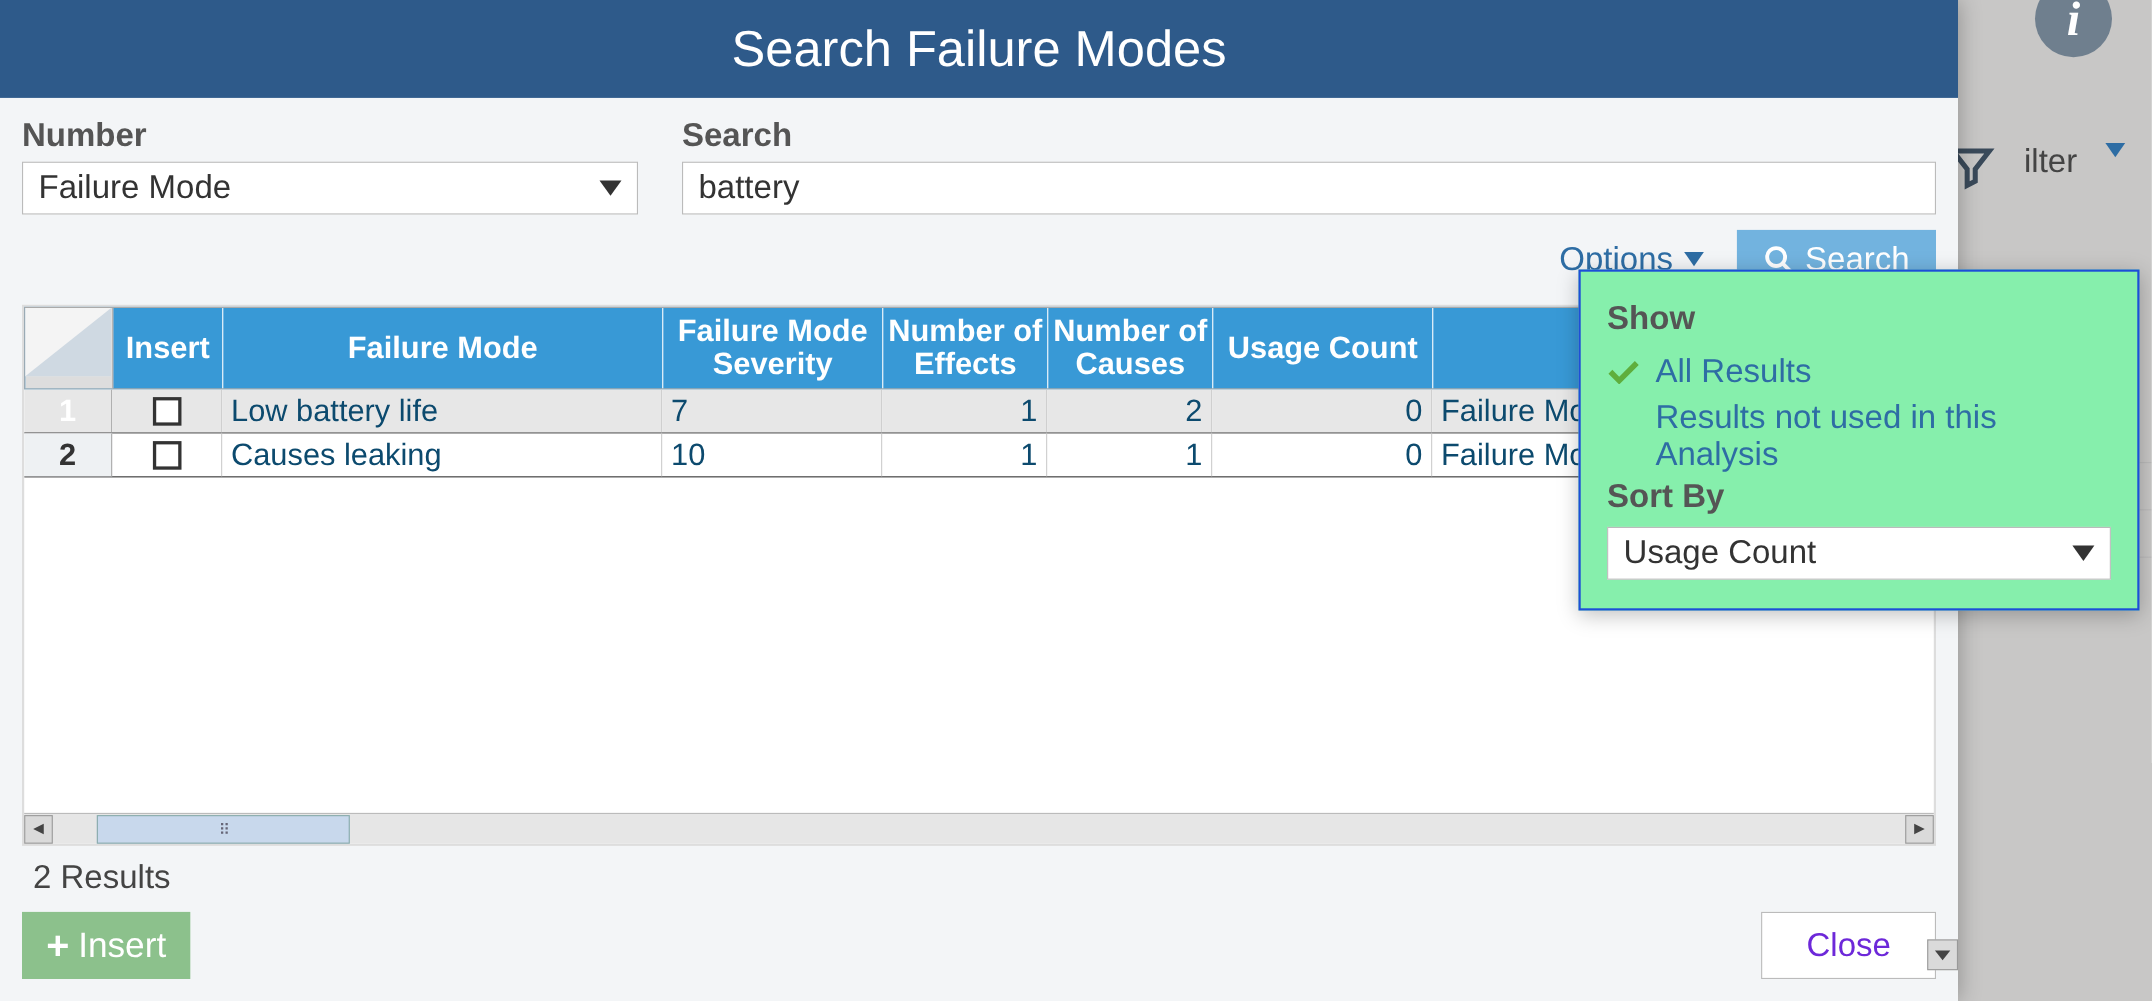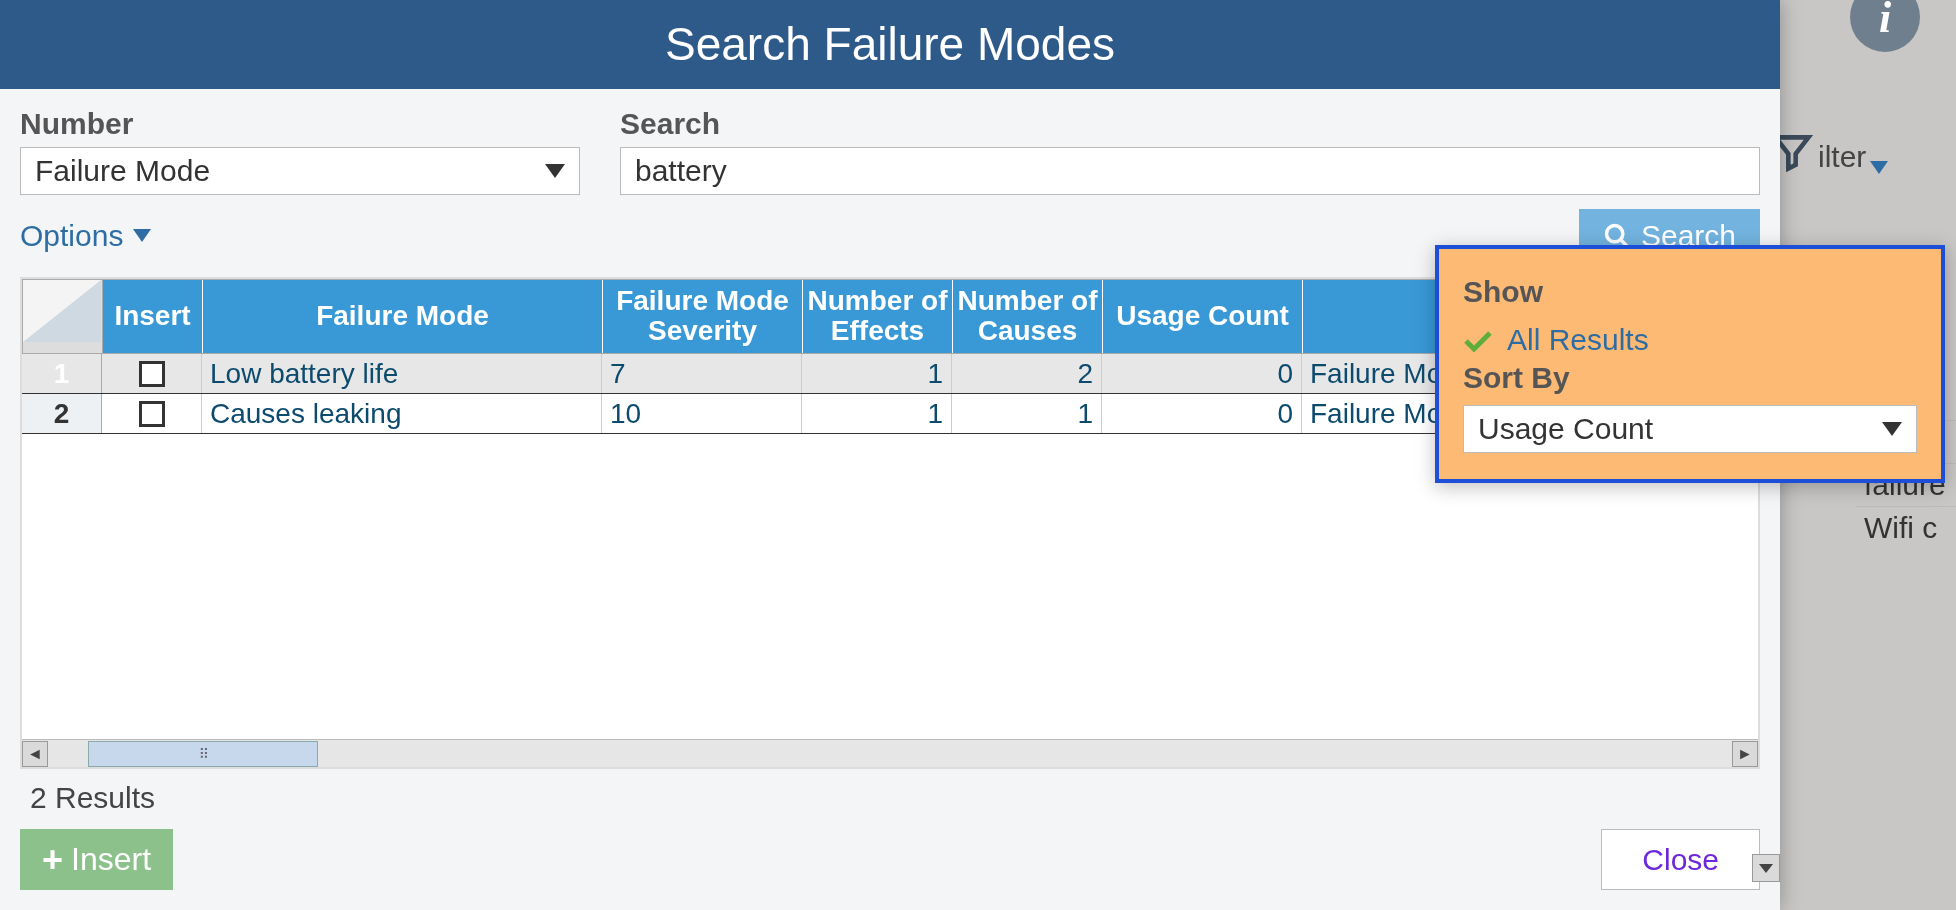--- a/index.html
+++ b/index.html
@@ -1,21 +1,21 @@
 <!DOCTYPE html>
 <html><head>
 <meta charset="utf-8">
 <style>
   * { box-sizing: border-box; margin: 0; padding: 0; }
   html, body { width: 1956px; height: 910px; font-family: "Helvetica Neue", Arial, sans-serif; overflow: hidden; }
   body { background: #c8c7c6; position: relative; }
 
   
   .bg-area { position:absolute; inset:0; background:#c8c7c6; }
-  .bg-filter { position:absolute; top:130px; left:1770px; display:flex; align-items:flex-end; gap:4px; color:#444; font-size:30px; }
+  .bg-filter { position:absolute; top:130px; left:1770px; display:flex; align-items:flex-start; gap:26px; color:#444; font-size:30px; }
   .bg-filter svg { width:44px; height:44px; fill:none; stroke:#3a4a5a; stroke-width:2.5; }
   .bg-info-icon { position:absolute; top:-18px; left:1850px; width:70px; height:70px; border-radius:50%; background:#6f7f8e; display:flex; align-items:center; justify-content:center; color:#fff; font-size:44px; font-weight:bold; font-style:italic; font-family:serif;}
   .bg-rows { position:absolute; right:0; top:420px; width:100px; font-size:30px; color:#333; }
   .bg-rows div { padding:4px 8px; border-top:1px solid #bbb; white-space:nowrap; overflow:hidden;}
 
   
   .modal {
     position:absolute; top:0; left:0; width:1780px; height:910px;
     background:#f3f5f7; box-shadow:0 0 20px rgba(0,0,0,0.3);
     display:flex; flex-direction:column;
@@ -34,21 +34,21 @@
     height:48px; background:#fff; border:1px solid #bbb;
     display:flex; align-items:center; justify-content:space-between;
     padding:0 14px; font-size:30px; color:#333; cursor:pointer;
   }
   .text-input {
     height:48px; background:#fff; border:1px solid #bbb;
     padding:0 14px; font-size:30px; color:#333; outline:none;
   }
   .triangle-down { width:0; height:0; border-left:10px solid transparent; border-right:10px solid transparent; border-top:14px solid #333; }
 
-  .actions-row { display:flex; justify-content:space-between; align-items:center; gap:30px; padding:8px 20px 14px 20px; }
+  .actions-row { display:flex; justify-content:flex-end; align-items:center; gap:30px; padding:8px 20px 14px 20px; }
   .options-link { color:#2e6da4; font-size:30px; cursor:pointer; display:flex; align-items:center; gap:10px; }
   .options-triangle { width:0; height:0; border-left:9px solid transparent; border-right:9px solid transparent; border-top:13px solid #2e6da4; }
   .search-btn {
     background:#72b3df; color:#fff; font-size:30px; padding:10px 24px;
     border:none; display:flex; align-items:center; gap:10px; cursor:pointer;
   }
   .search-btn svg { width:28px; height:28px; stroke:#fff; stroke-width:3; fill:none; }
 
   
   .table-wrap { margin:0 20px; border:2px solid #ddd; background:#fff; height:500px; width:1740px; display:flex; flex-direction:column;}
@@ -91,21 +91,21 @@
   .results-count { font-size:30px; color:#444; padding:12px 30px 4px 30px; }
 
   .footer { display:flex; justify-content:space-between; padding:10px 20px 20px 20px; }
   .insert-btn { background:#8cc18c; color:#fff; font-size:32px; padding:12px 22px; border:none; display:flex; align-items:center; gap:8px; cursor:pointer;}
   .insert-btn .plus { font-size:36px; font-weight:bold; line-height:0;}
   .close-btn { background:#fff; color:#6d28d9; font-size:30px; padding:12px 40px; border:1px solid #bbb; cursor:pointer;}
 
   
   .popover {
     position:absolute; top:245px; left:1435px; width:510px;
-    background:#fdba74; border:4px solid #1d4ed8; box-shadow:0 4px 18px rgba(0,0,0,0.25);
+    background:#86efac; border:2px solid #1d4ed8; box-shadow:0 4px 18px rgba(0,0,0,0.25);
     padding:20px 24px 26px 24px; z-index:50;
   }
   .pop-section-title { font-size:30px; font-weight:700; color:#555; margin:6px 0 10px 0;}
   .pop-option { font-size:30px; color:#2e6da4; padding:4px 0 4px 44px; cursor:pointer; position:relative;}
   .pop-option .check { position:absolute; left:0; top:6px; width:30px; height:22px; }
   .pop-option .check svg { width:30px; height:22px; stroke:#5fae3d; stroke-width:5; fill:none; }
   .pop-select { margin-top:8px; }
 </style>
 </head>
 <body>
@@ -218,18 +218,21 @@
 </div>
 
 <div class="popover">
   <div class="pop-section-title">Show</div>
   <div class="pop-option">
     <span class="check"><svg viewBox="0 0 30 22">
           <polyline points="3,11 11,19 27,3"></polyline>
         </svg></span>
     <span>All Results</span>
   </div>
+  <div class="pop-option">
+    <span>Results not used in this Analysis</span>
+  </div>
   <div class="pop-section-title" style="margin-top:0">Sort By</div>
   <div class="select-box pop-select">
     <span>Usage Count</span>
     <span class="triangle-down"></span>
   </div>
 </div>
 
 </body></html>

